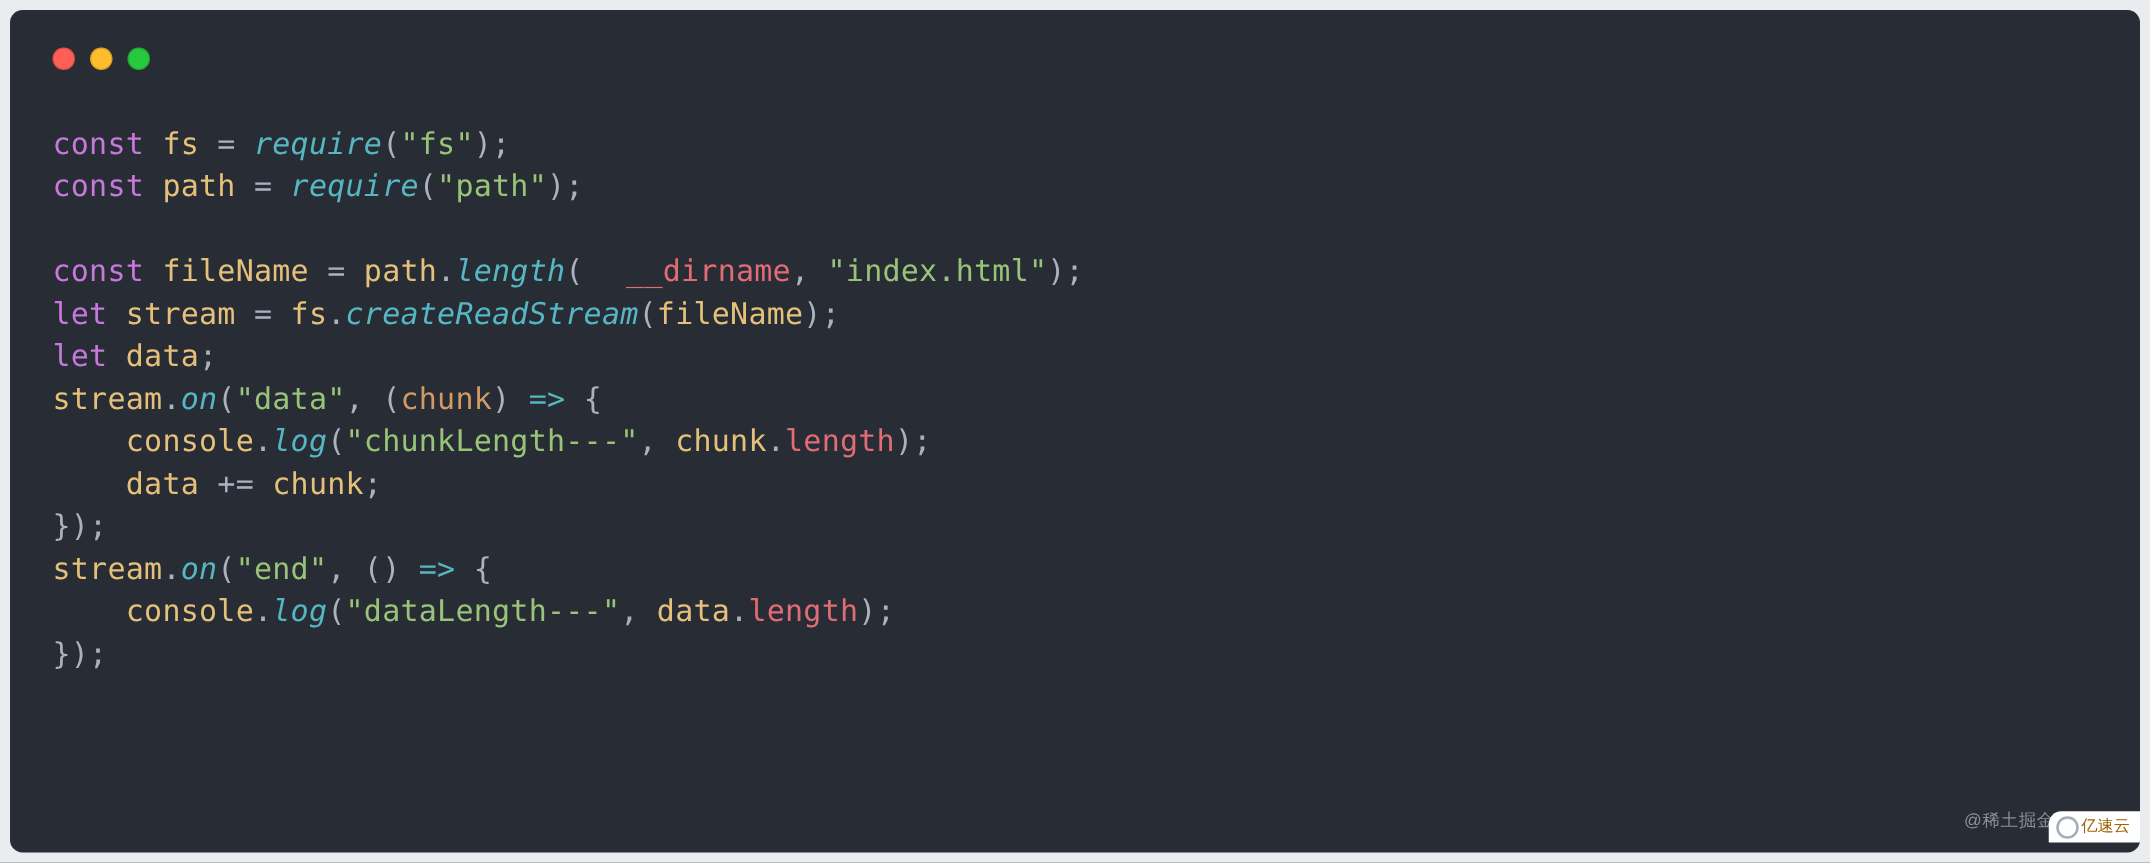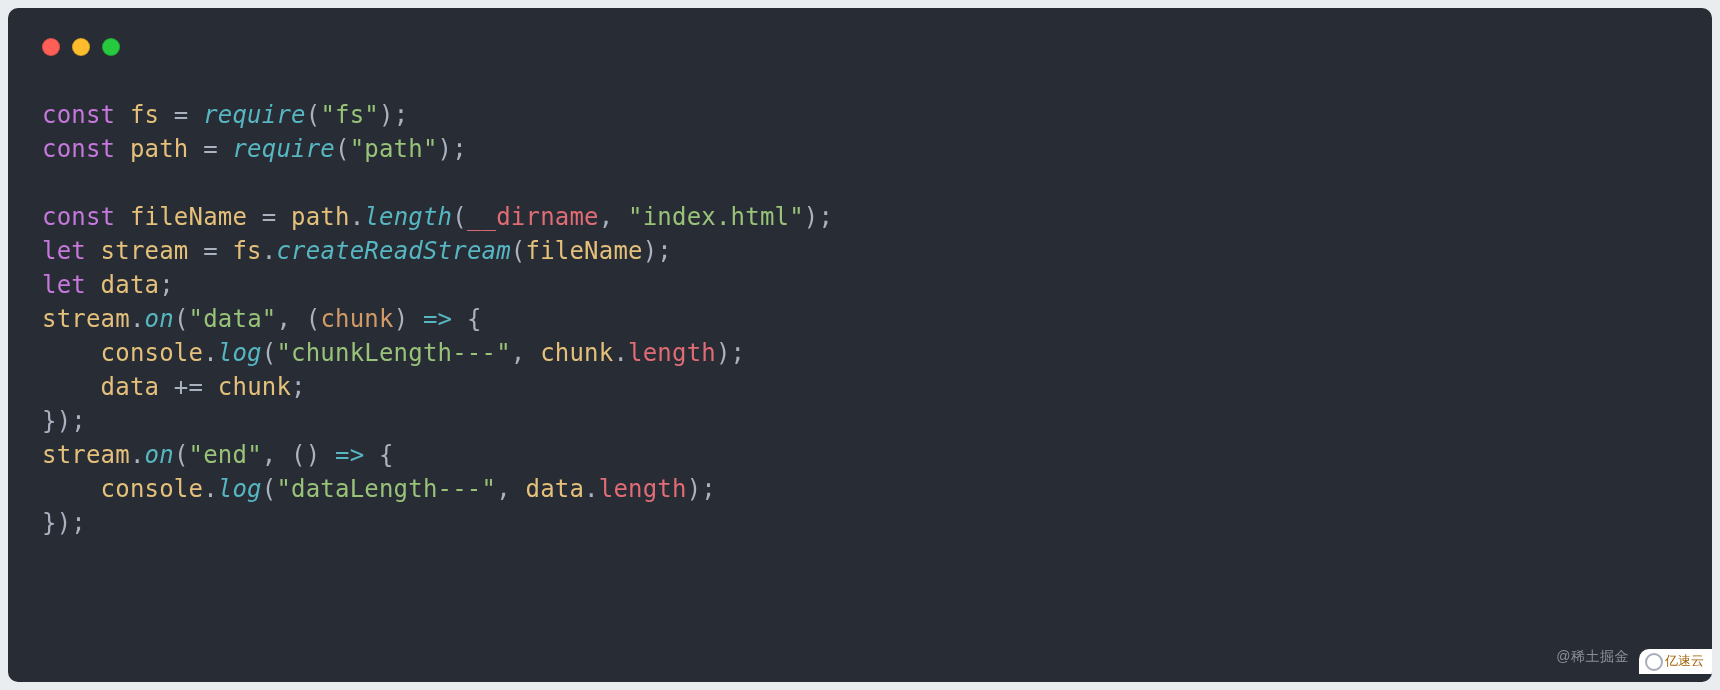--- a/index.html
+++ b/index.html
@@ -42,28 +42,28 @@
     white-space: pre;
     letter-spacing: 0.2px;
   }
 
   
   .kw   { color:#c678dd;text-align:center; }  
   .id   { color:#e5c07b;margin-top:32px; }  
   .prop { color:#e06c75;margin-top:16px; }  
   .fn   { color:#56b6c2;font-style:italic; }  
   .str  { color:#98c379; }  
-  .var  { color:#e06c75; }  
+  .var  { color:#e06c75;margin-left:34px; }  
   .pn   { color:#abb2bf; }  
   .arg  { color:#d19a66; }  
   .op   { color:#56b6c2; }  
 
   .watermark-jj {
     position:absolute;
-    right: 83px;
+    right: 68px;
     bottom: 16px;
     font-size: 14px;
     color: #8a8f99;
     font-family: -apple-system, "PingFang SC", "Hiragino Sans GB", sans-serif;
     letter-spacing: .5px;
   }
   .watermark-ys {
     position:absolute;
     right:0;
     bottom:8px;

